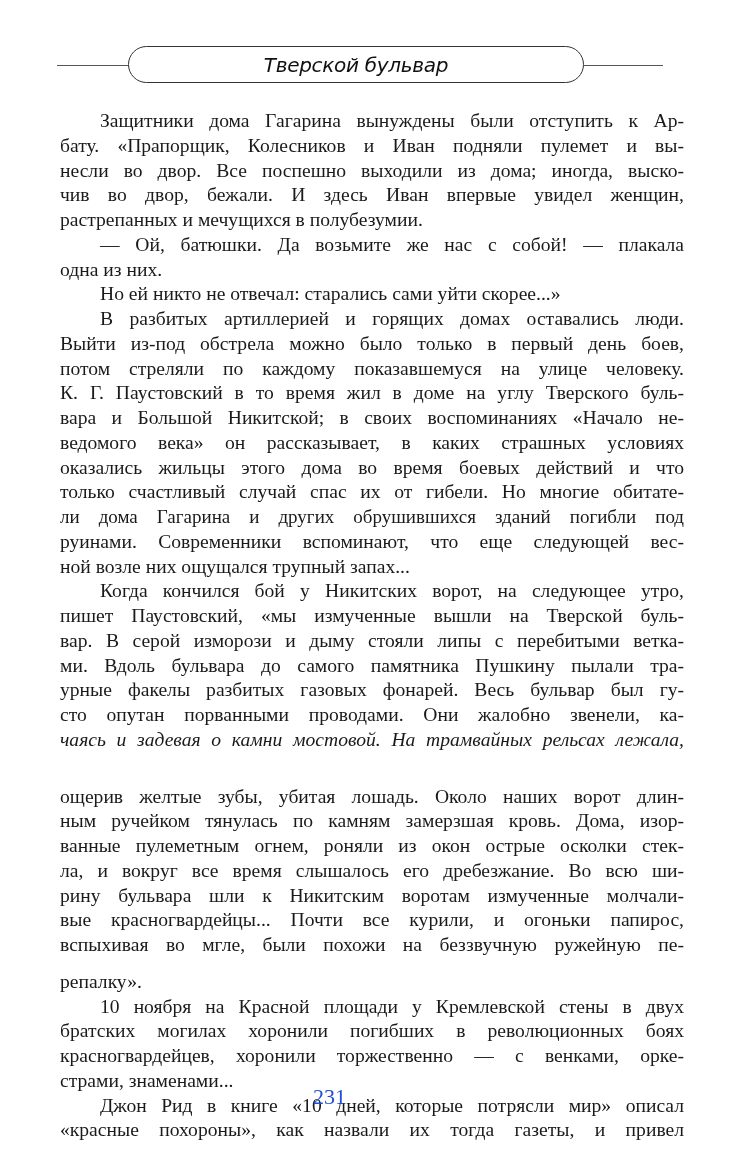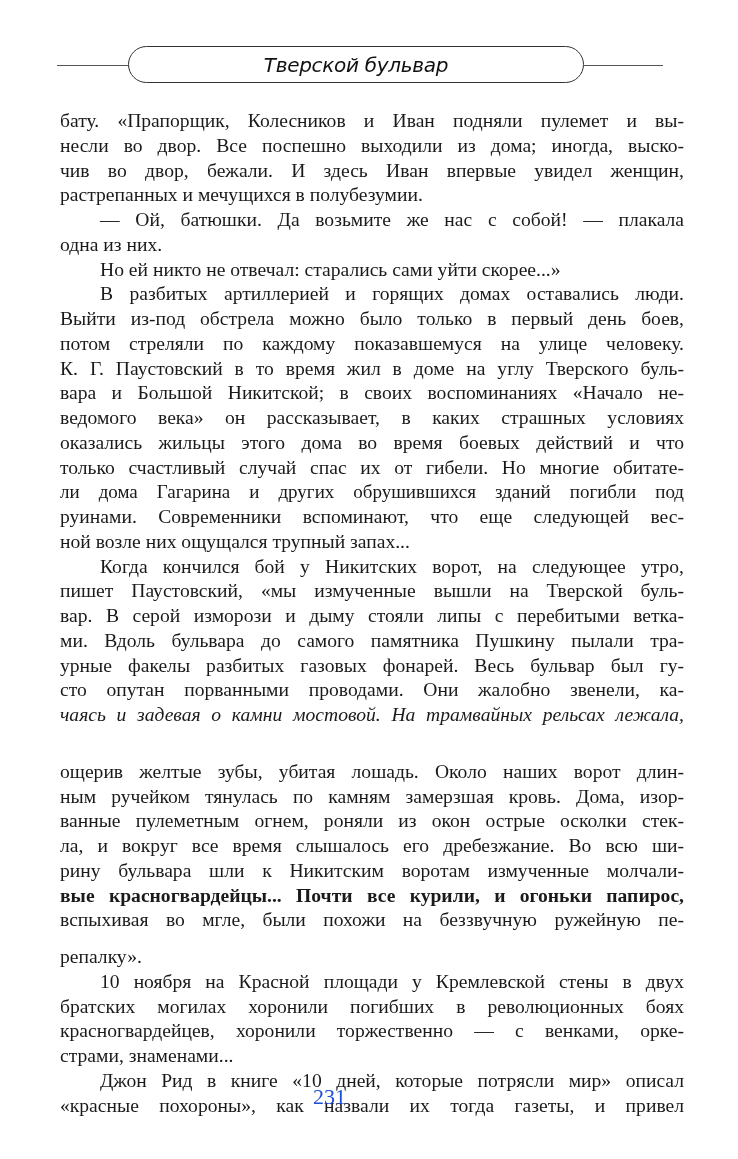--- a/index.html
+++ b/index.html
@@ -27,20 +27,21 @@
 
 <div class="header">
   <div class="rule left"></div>
   <div class="pill">
     <span class="title">Тверской бульвар</span>
   </div>
   <div class="rule right"></div>
 </div>
 
 <div class="text" id="body-text">
+    <span class="line indent" style="font-size: 19.6px;">Защитники дома Гагарина вынуждены были отступить к Ар-</span>
     <span class="line" style="font-size: 19.6px;">бату. «Прапорщик, Колесников и Иван подняли пулемет и вы-</span>
     <span class="line" style="font-size: 19.6px;">несли во двор. Все поспешно выходили из дома; иногда, выско-</span>
     <span class="line" style="font-size: 19.6px;">чив во двор, бежали. И здесь Иван впервые увидел женщин,</span>
     <span class="line last" style="font-size: 19.6px;">растрепанных и мечущихся в полубезумии.</span>
     <span class="line indent" style="font-size: 19.6px;">— Ой, батюшки. Да возьмите же нас с собой! — плакала</span>
     <span class="line last" style="font-size: 19.6px;">одна из них.</span>
     <span class="line indent last" style="font-size: 19.6px;">Но ей никто не отвечал: старались сами уйти скорее...»</span>
     <span class="line indent" style="font-size: 19.6px;">В разбитых артиллерией и горящих домах оставались люди.</span>
     <span class="line" style="font-size: 19.6px;">Выйти из-под обстрела можно было только в первый день боев,</span>
     <span class="line" style="font-size: 19.6px;">потом стреляли по каждому показавшемуся на улице человеку.</span>
@@ -57,21 +58,21 @@
     <span class="line" style="font-size: 19.6px;">вар. В серой изморози и дыму стояли липы с перебитыми ветка-</span>
     <span class="line" style="font-size: 19.6px;">ми. Вдоль бульвара до самого памятника Пушкину пылали тра-</span>
     <span class="line" style="font-size: 19.6px;">урные факелы разбитых газовых фонарей. Весь бульвар был гу-</span>
     <span class="line" style="font-size: 19.6px;">сто опутан порванными проводами. Они жалобно звенели, ка-</span>
     <span class="line" style="font-size: 19.6px; font-style: italic;">чаясь и задевая о камни мостовой. На трамвайных рельсах лежала,</span>
     <span class="line" style="font-size: 19.6px; margin-top: 32px;">ощерив желтые зубы, убитая лошадь. Около наших ворот длин-</span>
     <span class="line" style="font-size: 19.6px;">ным ручейком тянулась по камням замерзшая кровь. Дома, изор-</span>
     <span class="line" style="font-size: 19.6px;">ванные пулеметным огнем, роняли из окон острые осколки стек-</span>
     <span class="line" style="font-size: 19.6px;">ла, и вокруг все время слышалось его дребезжание. Во всю ши-</span>
     <span class="line" style="font-size: 19.6px;">рину бульвара шли к Никитским воротам измученные молчали-</span>
-    <span class="line" style="font-size: 19.6px; font-weight: bold;">вые красногвардейцы... Почти все курили, и огоньки папирос,</span>
+    <span class="line" style="font-size: 19.6px;">вые красногвардейцы... Почти все курили, и огоньки папирос,</span>
     <span class="line" style="font-size: 19.6px;">вспыхивая во мгле, были похожи на беззвучную ружейную пе-</span>
     <span class="line last" style="font-size: 19.6px; margin-top: 12px;">репалку».</span>
     <span class="line indent" style="font-size: 19.6px;">10 ноября на Красной площади у Кремлевской стены в двух</span>
     <span class="line" style="font-size: 19.6px;">братских могилах хоронили погибших в революционных боях</span>
     <span class="line" style="font-size: 19.6px;">красногвардейцев, хоронили торжественно — с венками, орке-</span>
     <span class="line last" style="font-size: 19.6px;">страми, знаменами...</span>
     <span class="line indent" style="font-size: 19.6px;">Джон Рид в книге «10 дней, которые потрясли мир» описал</span>
     <span class="line" style="font-size: 19.6px;">«красные похороны», как назвали их тогда газеты, и привел</span>
   </div>
 

